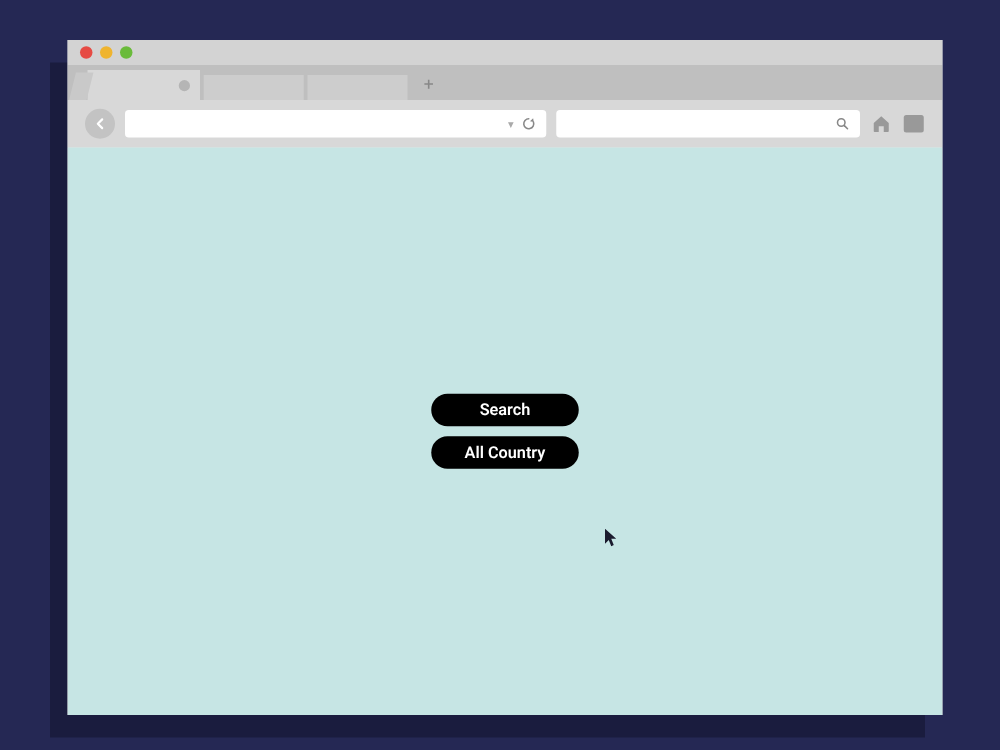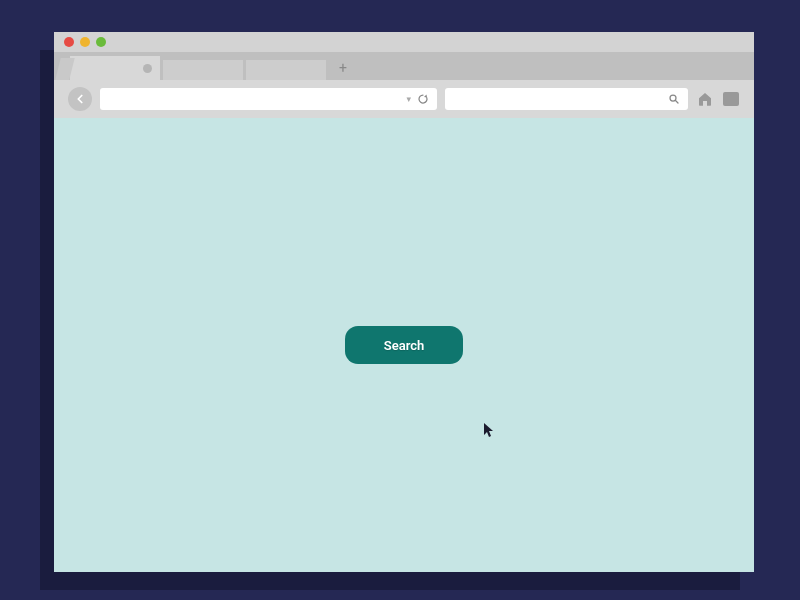--- a/index.html
+++ b/index.html
@@ -160,22 +160,22 @@
       background: #c6e5e4;
       display: flex;
       flex-direction: column;
       align-items: center;
       justify-content: center;
       gap: 8px;
       position: relative;
     }
     .pill-button {
       width: 118px;
-      height: 38px;
-      background: #0f766e;
+      height: 26px;
+      background: #000000;
       border-radius: 13px;
       color: #fff;
       font-size: 13px;
       font-weight: 600;
       display: flex;
       align-items: center;
       justify-content: center;
       cursor: pointer;
       text-shadow: 0 1px 1px rgba(0,0,0,0.15);
       text-align: right;
@@ -235,19 +235,20 @@
         <path d="M3 11l9-8 9 8v10a1 1 0 0 1-1 1h-5v-7h-6v7H4a1 1 0 0 1-1-1z" fill="#999"></path>
       </svg>
     </div>
     <div class="menu-btn">
       <div class="menu-square"></div>
     </div>
   </div>
 
   <div class="content">
     <div class="pill-button">Search</div>
+    <div class="pill-button">All Country</div>
 
     <svg class="cursor" viewBox="0 0 12 16">
       <path d="M0 0 L0 12 L3 9 L5 14 L7 13 L5 8 L9 8 Z" fill="#1b1b2e"></path>
     </svg>
   </div>
 
 </div>
 
 </body></html>

